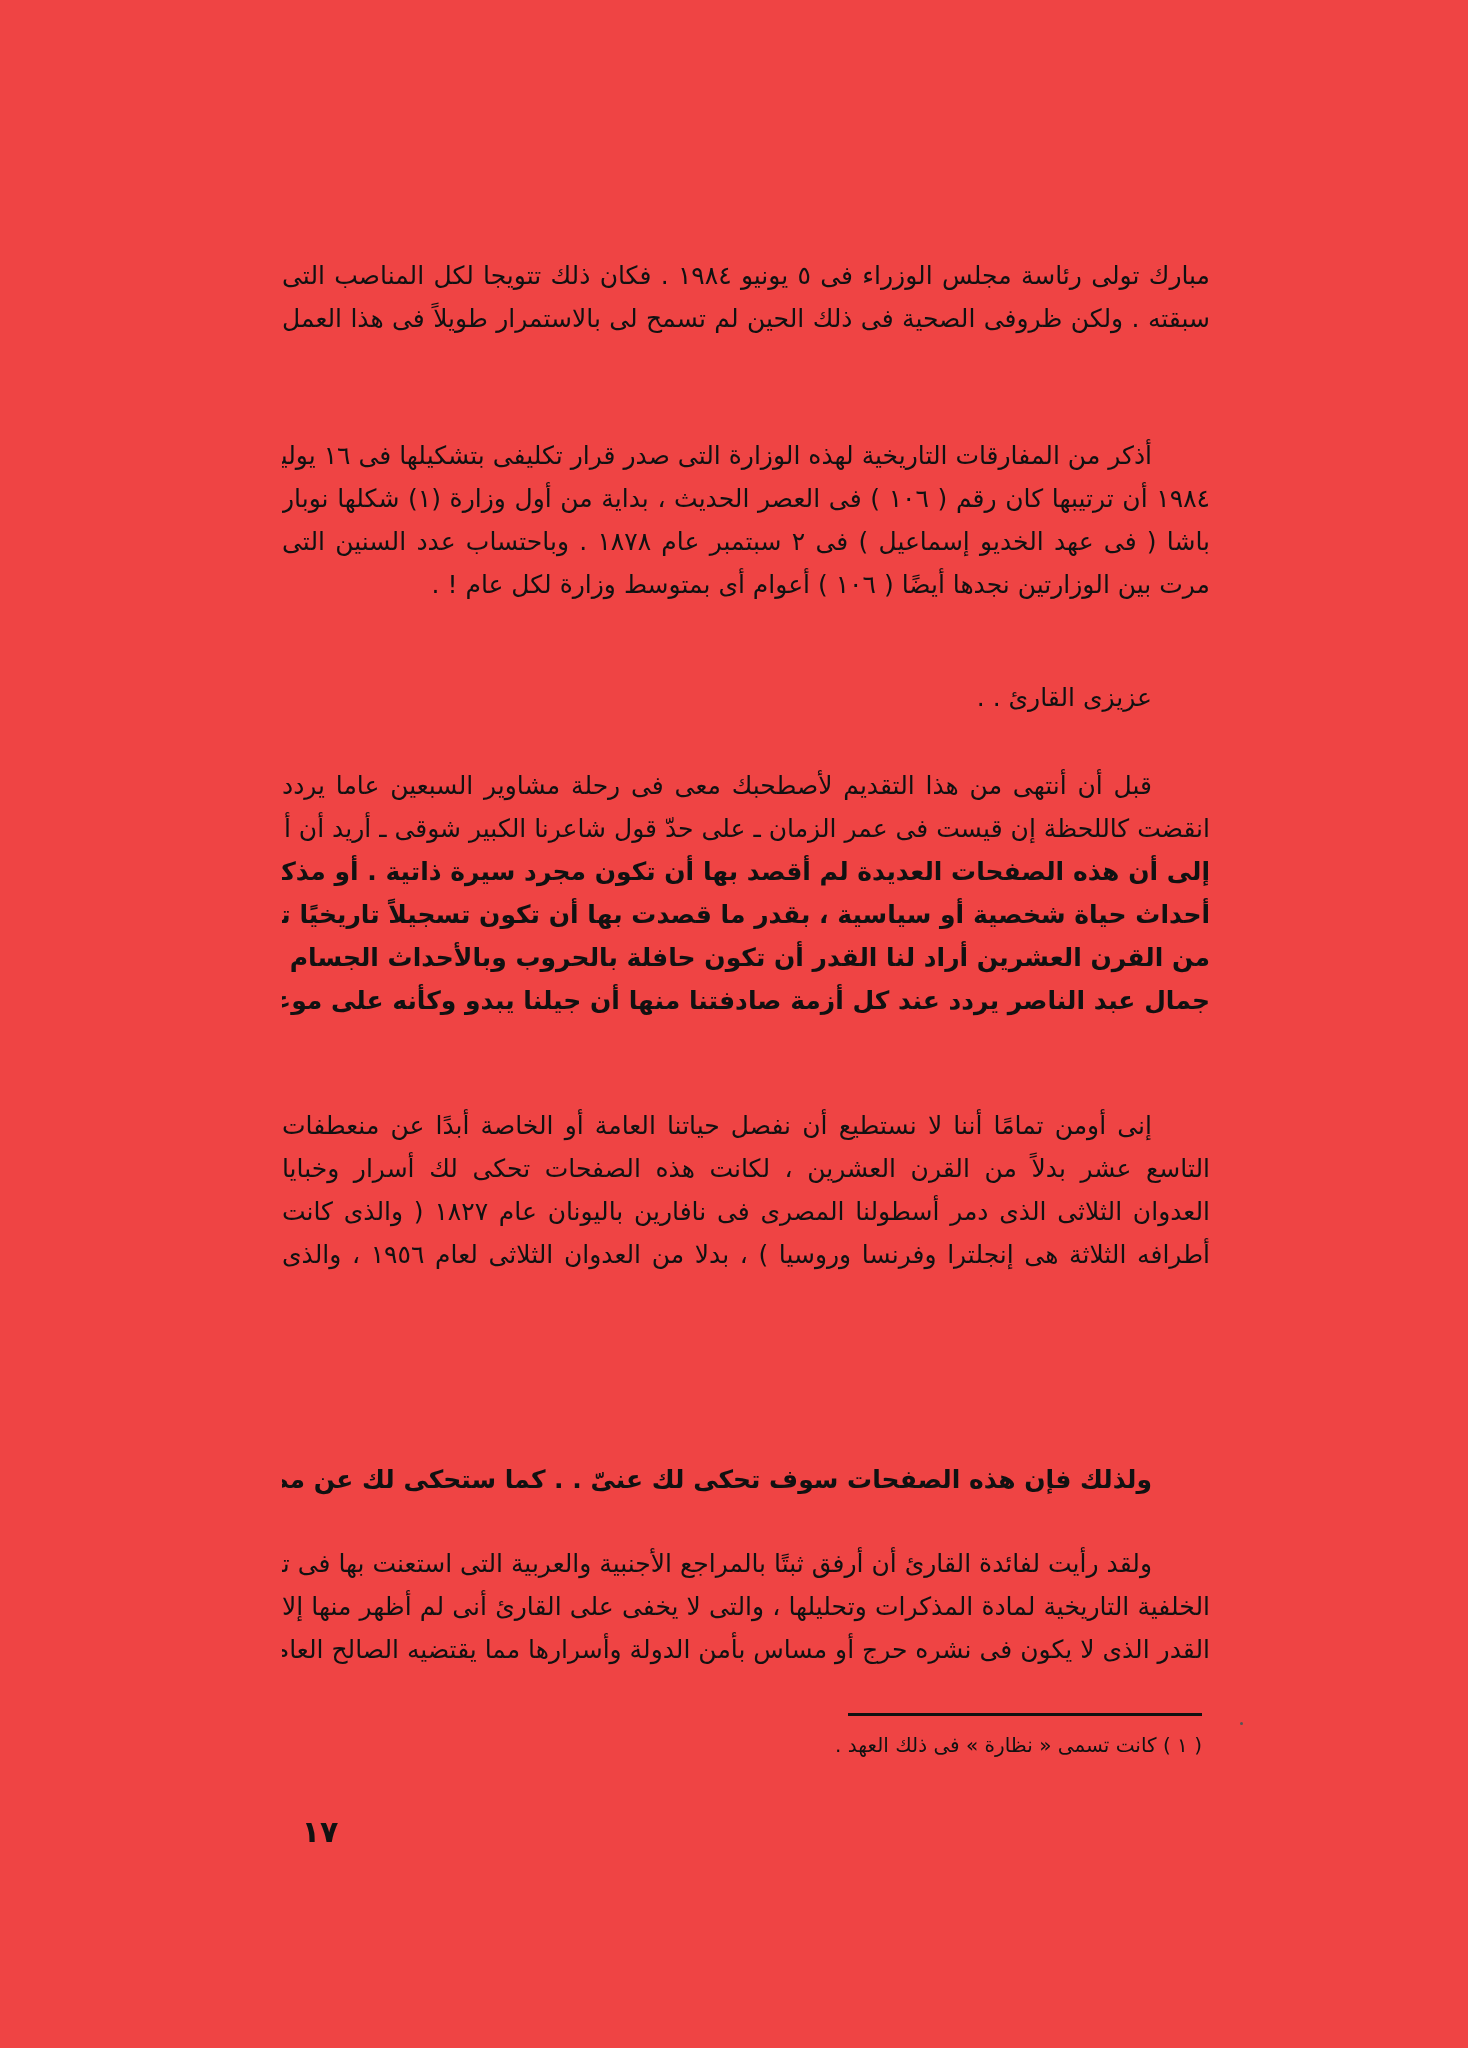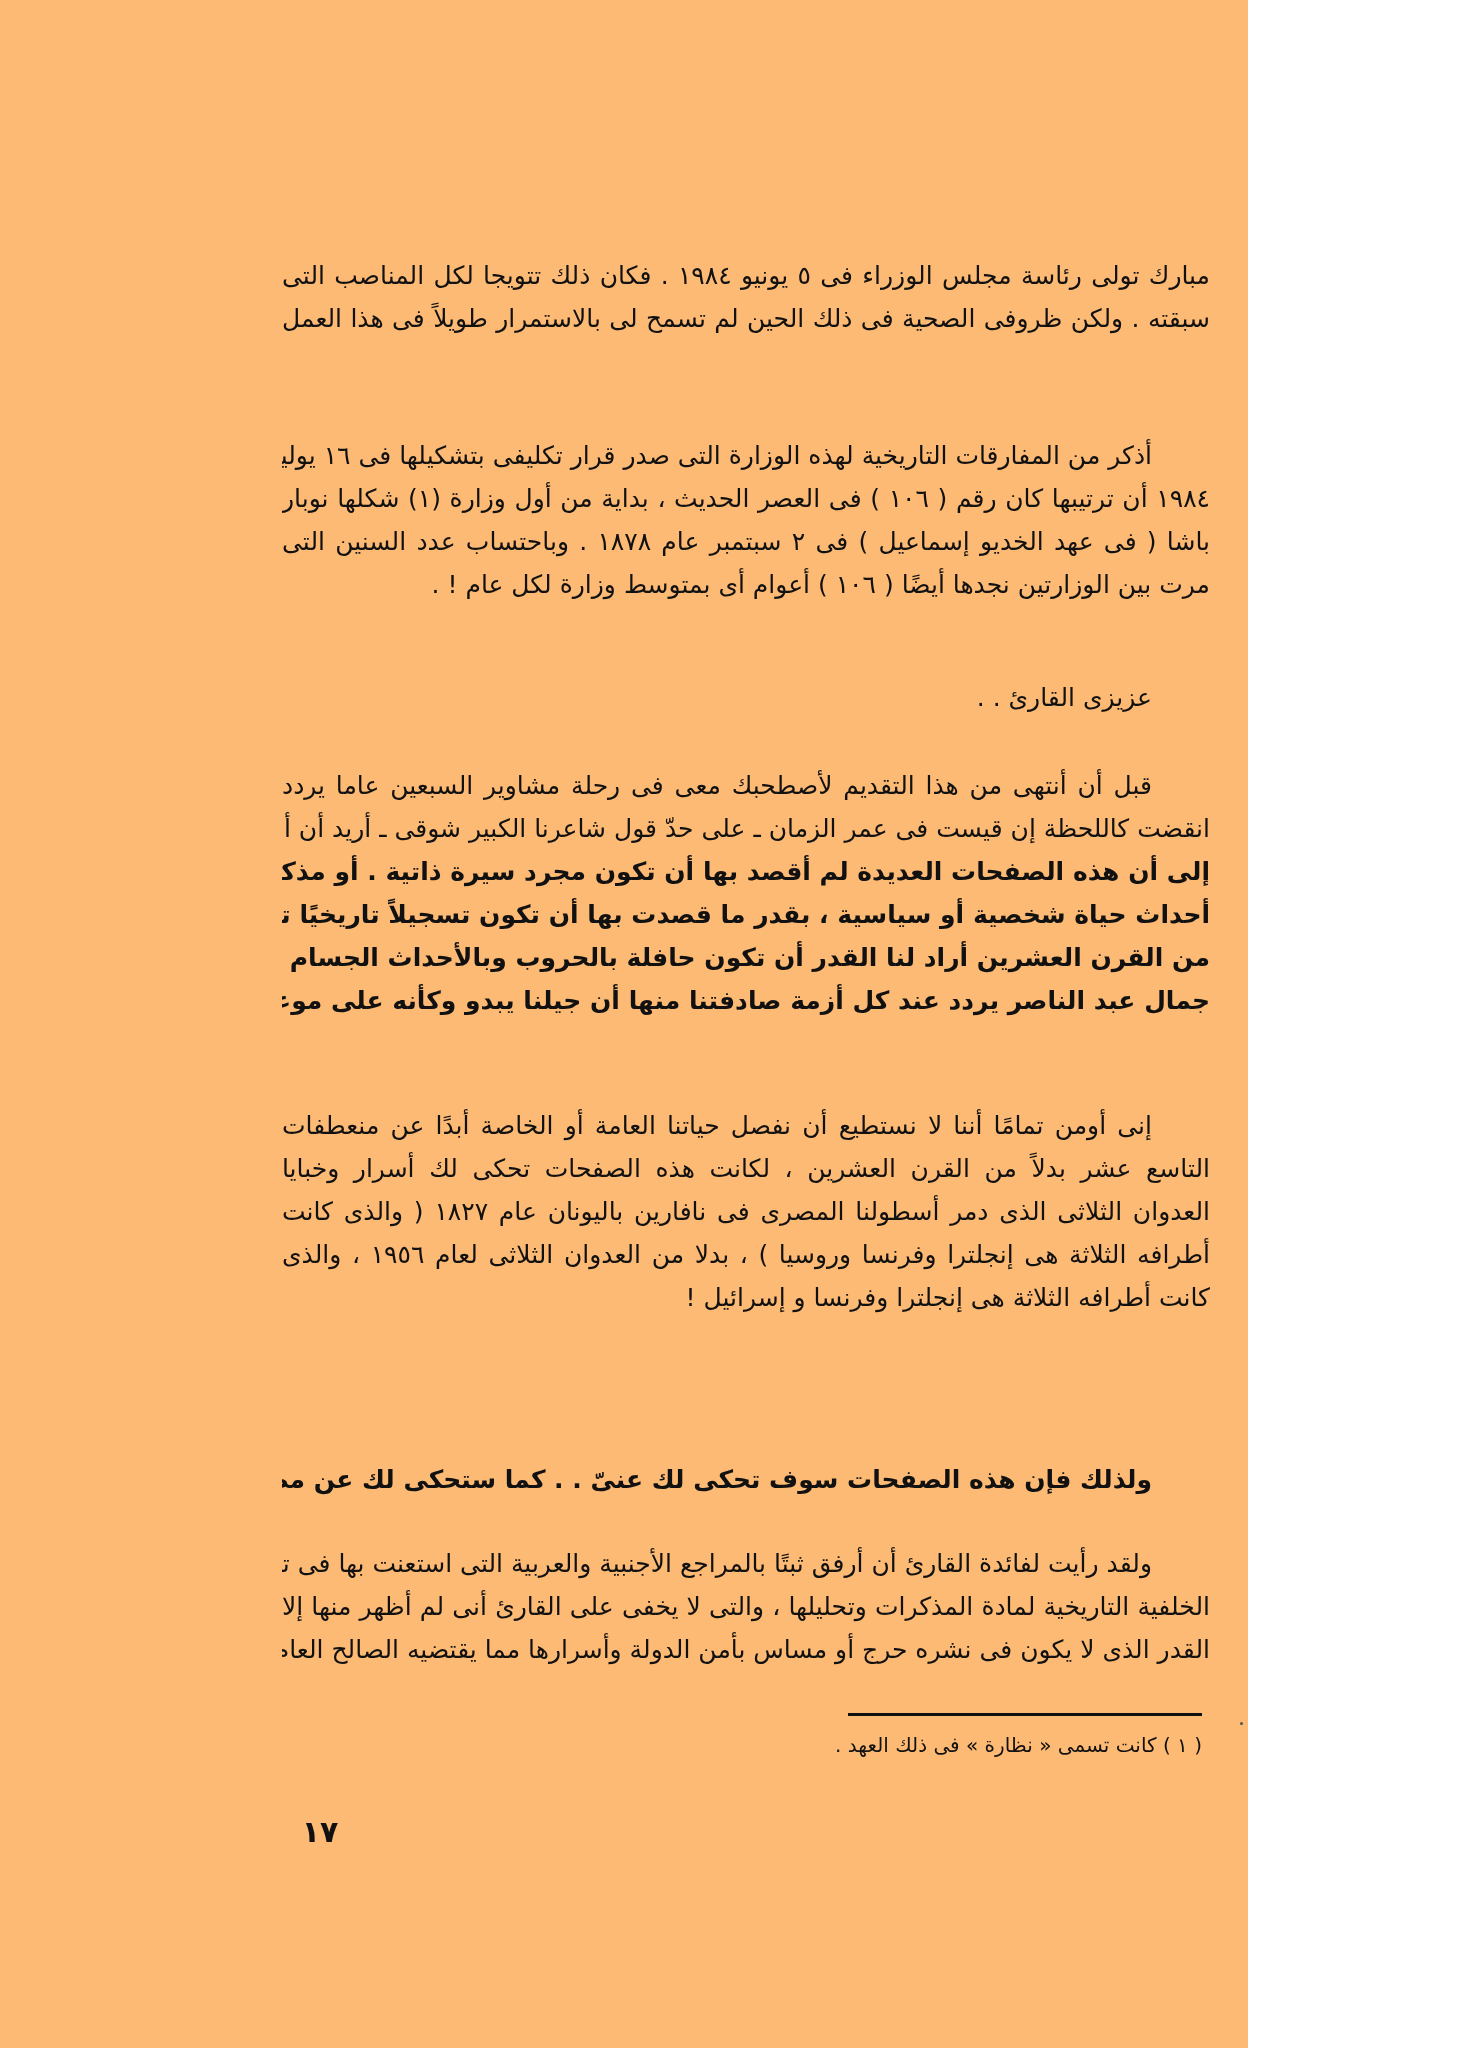--- a/index.html
+++ b/index.html
@@ -1,19 +1,19 @@
 <!DOCTYPE html>
 <html><head>
 <meta charset="utf-8">
 <style>
   html, body { margin: 0; padding: 0; background: #ffffff; }
   body { width: 1468px; height: 2048px; position: relative; overflow: hidden; }
   .page {
-    position: absolute; left: 0; top: 0; width: 1248px; height: 2048px;
-    background: #fdba74; color: #111111;
+    position: absolute; left: 0; top: 0; width: 1468px; height: 2048px;
+    background: #ef4444; color: #111111;
     font-family: "DejaVu Sans", "Liberation Sans", sans-serif;
   }
   .block {
     position: absolute; left: 282px; width: 928px;
     direction: rtl;
   }
   .line {
     display: block; height: 43px; line-height: 43px;
     font-size: 25px; white-space: nowrap;
     text-align: justify; text-align-last: justify;
@@ -68,21 +68,20 @@
     <span class="line" style="font-weight:bold;">أحداث حياة شخصية أو سياسية ، بقدر ما قصدت بها أن تكون تسجيلاً تاريخيًا تحليليًا لحقبة</span>
     <span class="line" style="font-weight:bold;">من القرن العشرين أراد لنا القدر أن تكون حافلة بالحروب وبالأحداث الجسام لدرجة جعلت</span>
     <span class="line last" style="font-weight:bold;">جمال عبد الناصر يردد عند كل أزمة صادفتنا منها أن جيلنا يبدو وكأنه على موعد مع القدر !</span>
   </div>
 
   <div class="block" style="top:1104px;">
     <span class="line indent">إنى أومن تمامًا أننا لا نستطيع أن نفصل حياتنا العامة أو الخاصة أبدًا عن منعطفات</span>
     <span class="line">التاسع عشر بدلاً من القرن العشرين ، لكانت هذه الصفحات تحكى لك أسرار وخبايا</span>
     <span class="line">العدوان الثلاثى الذى دمر أسطولنا المصرى فى نافارين باليونان عام ١٨٢٧ ( والذى كانت</span>
     <span class="line">أطرافه الثلاثة هى إنجلترا وفرنسا وروسيا ) ، بدلا من العدوان الثلاثى لعام ١٩٥٦ ، والذى</span>
-    <span class="line last">كانت أطرافه الثلاثة هى إنجلترا وفرنسا و إسرائيل !</span>
   </div>
 
   <div class="center-line">
     <span class="line">ولذلك فإن هذه الصفحات سوف تحكى لك عنىّ . . كما ستحكى لك عن مصر !</span>
   </div>
 
   <div class="block" style="top:1542px;">
     <span class="line indent">ولقد رأيت لفائدة القارئ أن أرفق ثبتًا بالمراجع الأجنبية والعربية التى استعنت بها فى تعميق</span>
     <span class="line">الخلفية التاريخية لمادة المذكرات وتحليلها ، والتى لا يخفى على القارئ أنى لم أظهر منها إلا</span>
     <span class="line last">القدر الذى لا يكون فى نشره حرج أو مساس بأمن الدولة وأسرارها مما يقتضيه الصالح العام .</span>

